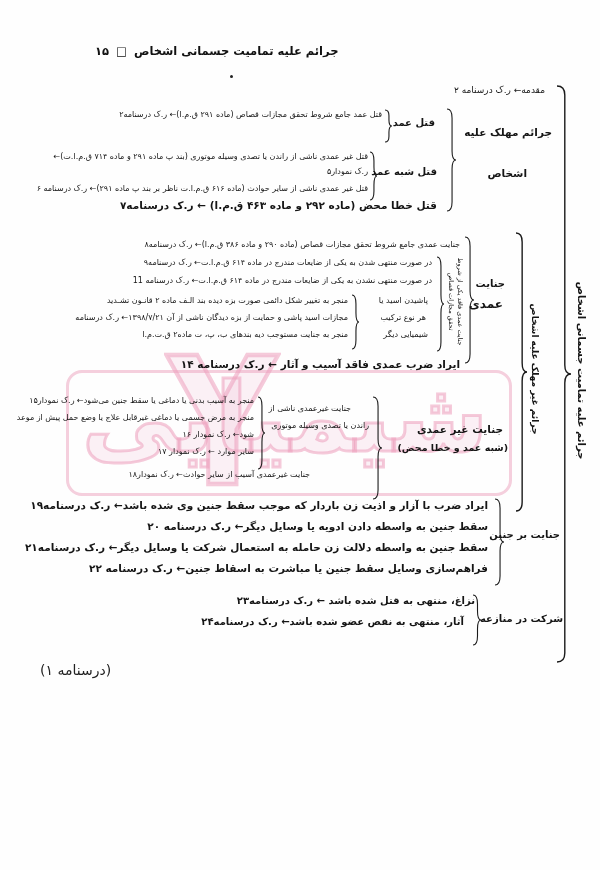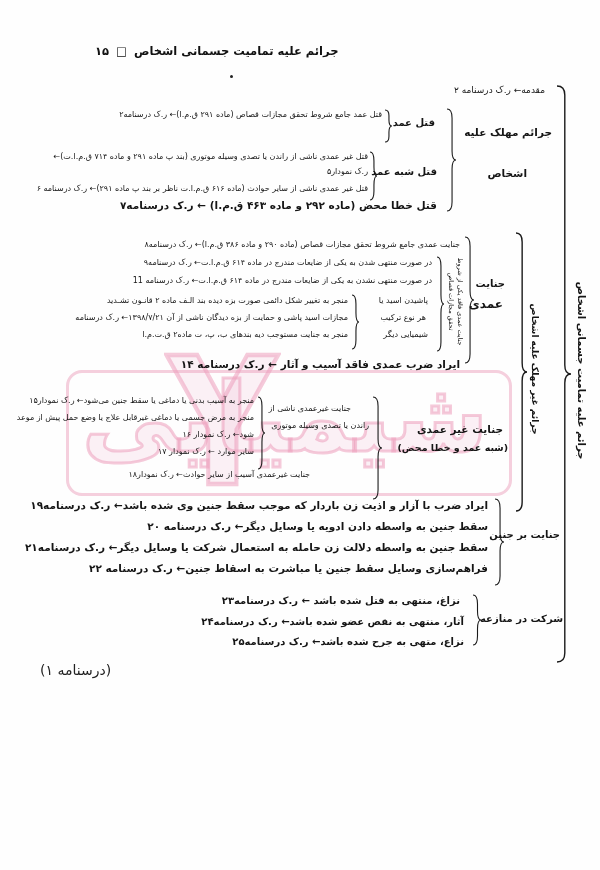--- a/index.html
+++ b/index.html
@@ -132,18 +132,17 @@
     </svg>
   <div class="t big" style="top:499px;right:112px;">ایراد ضرب با آزار و اذیت زن باردار که موجب سقط جنین وی شده باشد← ر.ک درسنامه۱۹</div>
   <div class="t big" style="top:520px;right:112px;">سقط جنین به واسطه دادن ادویه یا وسایل دیگر← ر.ک درسنامه ۲۰</div>
   <div class="t big" style="top:541px;right:112px;">سقط جنین به واسطه دلالت زن حامله به استعمال شرکت یا وسایل دیگر← ر.ک درسنامه۲۱</div>
   <div class="t big" style="top:562px;right:112px;">فراهم‌سازی وسایل سقط جنین یا مباشرت به اسقاط جنین← ر.ک درسنامه ۲۲</div>
 
   <div class="t mid" style="top:613px;right:37px;">شرکت در منازعه</div>
   <svg class="brace" style="top:594px;right:118px;width:10px;height:52px;" viewBox="0 0 10 52">
       <path d="M1 1 Q 5.5 1 5.5 10 L 5.5 17 Q 5.5 26 9 26 Q 5.5 26 5.5 35 L 5.5 42 Q 5.5 51 1 51" fill="none" stroke="#1a1a1a" stroke-width="1.1"></path>
     </svg>
-  <div class="t mid" style="top:595px;right:140px;">نزاغ، منتهی به قتل شده باشد ← ر.ک درسنامه۲۳</div>
+  <div class="t mid" style="top:595px;right:125px;">نزاغ، منتهی به قتل شده باشد ← ر.ک درسنامه۲۳</div>
   <div class="t mid" style="top:616px;right:136px;">آثار، منتهی به نقص عضو شده باشد← ر.ک درسنامه۲۴</div>
-  <div class="t mid" style="top:636px;right:136px;">نزاع، متهی به جرح شده باشد← ر.ک درسنامه۲۵</div>
 
   <div class="ftr">(درسنامه ۱)</div>
 </div>
 
 </body></html>

